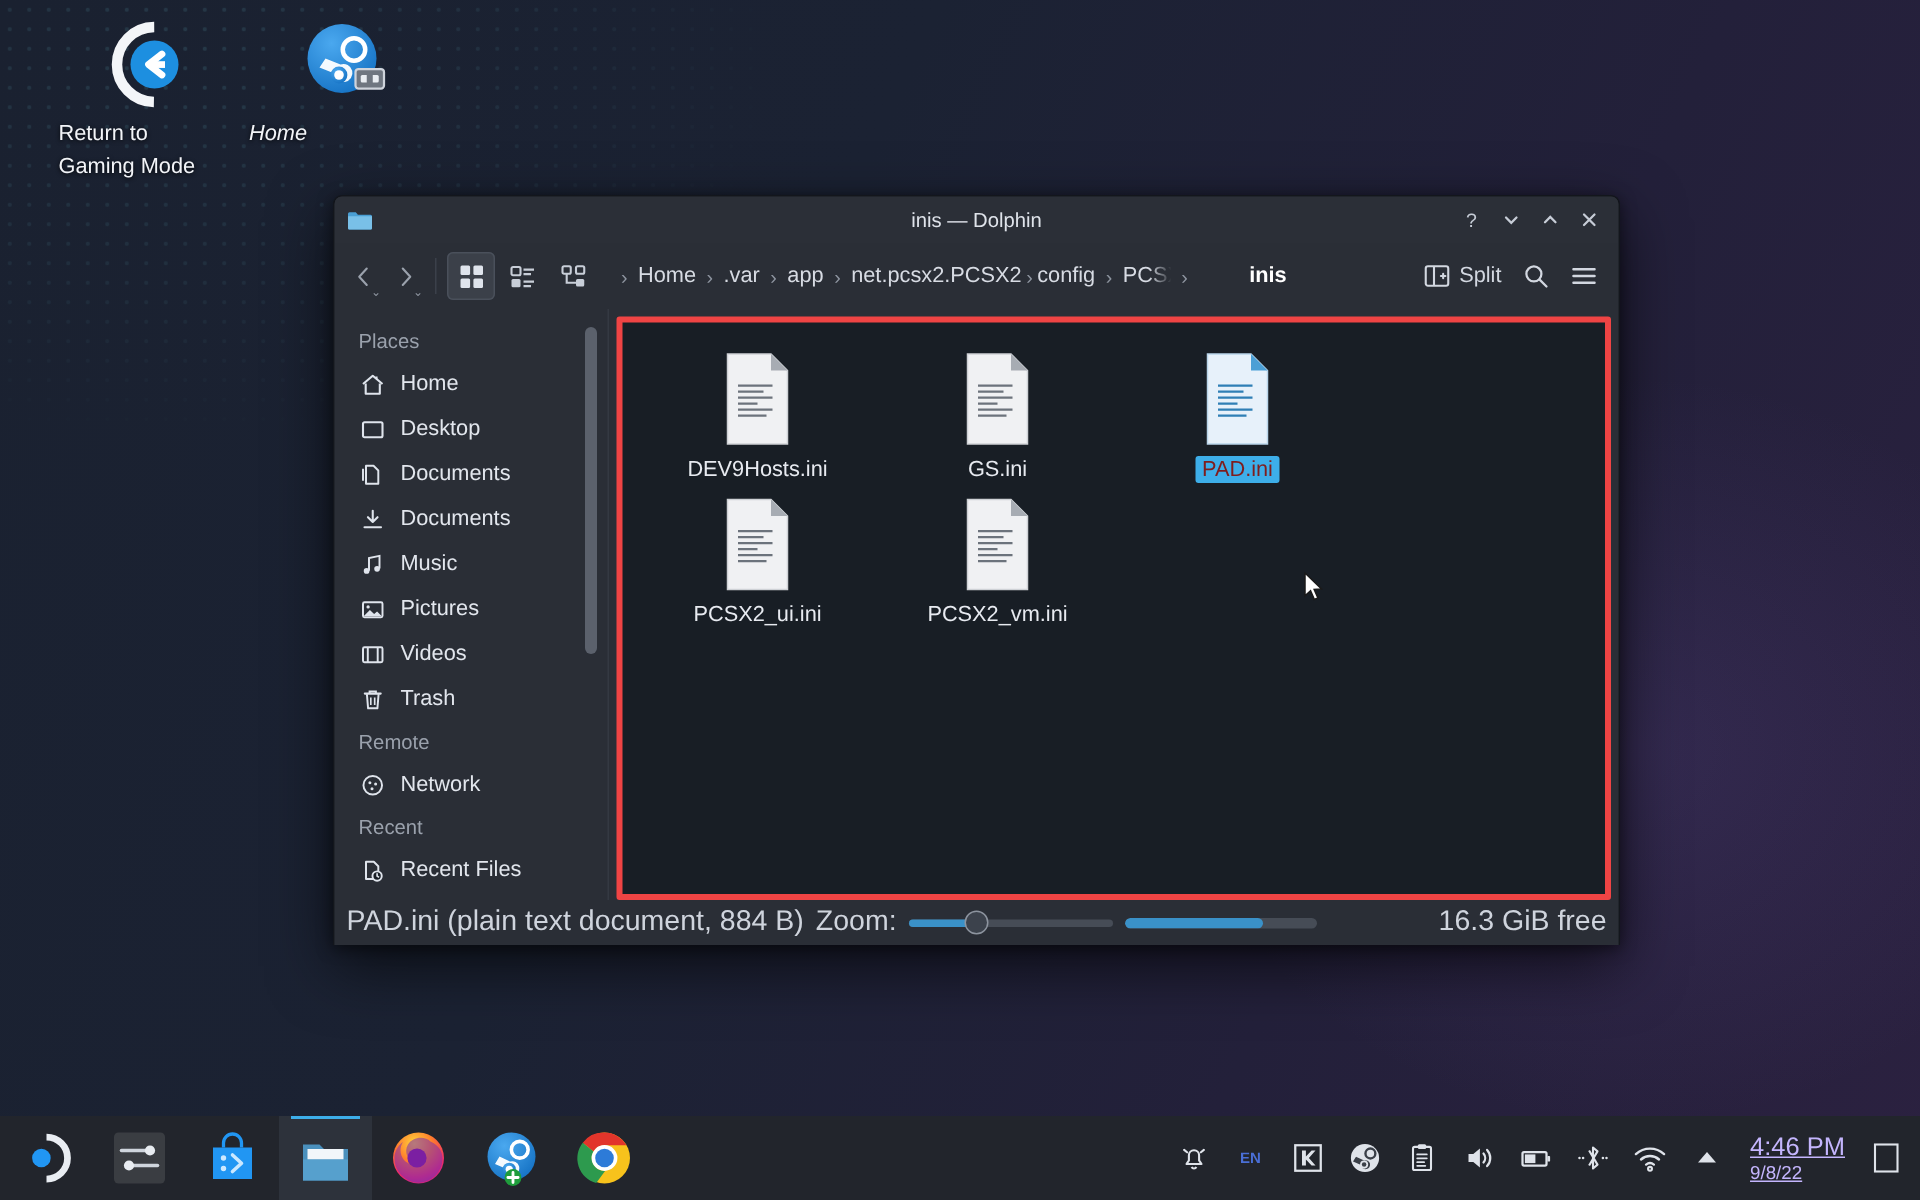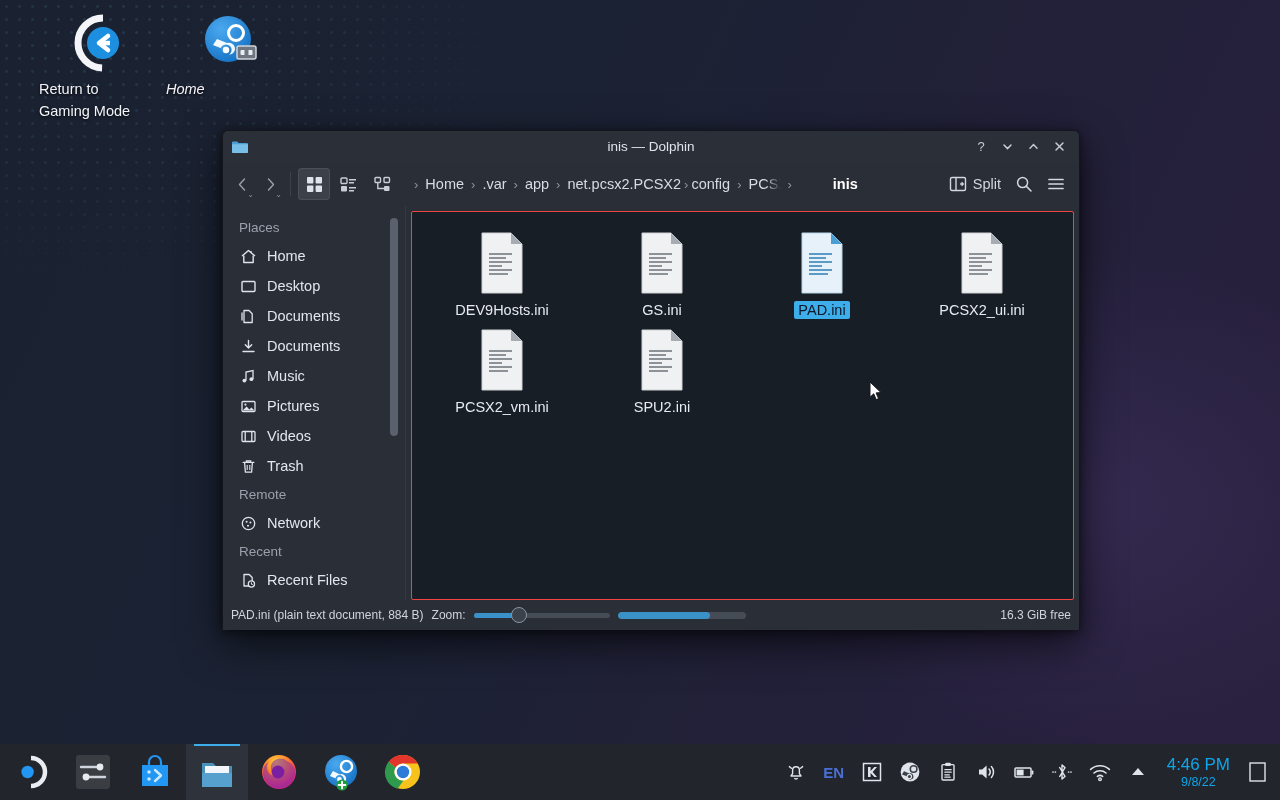--- a/index.html
+++ b/index.html
@@ -96,33 +96,33 @@
   .sidebar { width: 182px; flex: 0 0 auto; position: relative; padding-top: 8px; overflow: hidden; }
   .sb-head { color: #9aa1ac; font-size: 13.5px; padding: 6px 0 6px 16px; }
   .sb-item { display: flex; align-items: center; gap: 10px; height: 30px; padding-left: 16px; color: #e2e6ed; font-size: 14.5px; }
   .sb-item .ic { width: 18px; height: 18px; flex: 0 0 auto; display: flex; align-items: center; justify-content: center; color: #dfe4ec; }
   .sb-scroll { position: absolute; right: 7px; top: 12px; width: 8px; height: 218px; background: #5b616c; border-radius: 4px; }
   .sb-divider { width: 1px; background: #343942; flex: 0 0 auto; }
 
   
   .viewwrap { flex: 1 1 auto; padding: 5px 5px 0 5px; display: flex; min-width: 0; }
   .fileview {
-    flex: 1 1 auto; background: #181e25; border: 1px solid #ef4444;
+    flex: 1 1 auto; background: #181e25; border: 4px solid #ef4444;
     border-radius: 2px; position: relative; padding: 14px 10px 0 10px;
   }
   .grid { display: flex; flex-wrap: wrap; align-content: flex-start; }
   .file { width: 160px; padding: 6px 0 4px 0; display: flex; flex-direction: column; align-items: center; }
   .file .thumb { width: 54px; height: 62px; position: relative; }
   .file .name { margin-top: 7px; font-size: 14.5px; color: #e7eaf0; padding: 1px 4px; border-radius: 2px; max-width: 150px; white-space: nowrap; overflow: hidden; text-overflow: ellipsis; }
-  .file.selected .name { background: #3daee9; color: #0f172a; }
+  .file.selected .name { background: #3daee9; color: #7f1d1d; }
 
   
   .statusbar {
     height: 30px; flex: 0 0 auto; display: flex; align-items: center;
-    padding: 0 8px 0 8px; gap: 8px; color: #cfd4dd; font-size: 12px; background: #2a2e36;
+    padding: 0 8px 0 8px; gap: 8px; color: #cfd4dd; font-size: 19px; background: #2a2e36;
   }
   .zoom-slider { position: relative; width: 136px; height: 16px; display: flex; align-items: center; }
   .zoom-slider .track { position: absolute; left: 0; right: 0; height: 5px; background: #464c56; border-radius: 3px; }
   .zoom-slider .fill { position: absolute; left: 0; width: 32%; height: 5px; background: #3a91c8; border-radius: 3px; }
   .zoom-slider .knob { position: absolute; left: 29%; width: 16px; height: 16px; border-radius: 50%; background: #3c424c; border: 1px solid #8d949f; }
   .disk { position: relative; width: 128px; height: 7px; background: #464c56; border-radius: 4px; overflow: hidden; }
   .disk .fill { position: absolute; left: 0; top: 0; bottom: 0; width: 72%; background: #3a91c8; border-radius: 4px; }
   .free { margin-left: auto; white-space: nowrap; }
 
   
@@ -131,22 +131,22 @@
   
   #taskbar {
     position: absolute; left: 0; bottom: 0; width: 1280px; height: 56px;
     background: #22252c; display: flex; align-items: center;
   }
   .task-item { width: 62px; height: 56px; display: flex; align-items: center; justify-content: center; position: relative; }
   .task-item.active { background: #2d323b; }
   .task-item.active::before { content: ""; position: absolute; left: 8px; right: 8px; top: 0; height: 2px; background: #3daee9; }
   .tray { margin-left: auto; display: flex; align-items: center; height: 56px; padding-right: 6px; gap: 0px; }
   .tray-item { width: 38px; height: 56px; display: flex; align-items: center; justify-content: center; color: #dfe3ea; }
-  .tray-item.lang { color: #4a6fd6; font-weight: bold; font-size: 15px; }
-  .clock { display: flex; flex-direction: column; align-items: center; justify-content: center; color: #0ea5e9; padding: 0 10px; line-height: 1.15; }
+  .tray-item.lang { color: #4a6fd6; font-weight: bold; font-size: 10px; }
+  .clock { display: flex; flex-direction: column; align-items: flex-start; justify-content: center; color: #c4b5fd; padding: 0 10px; line-height: 1.15; text-decoration: underline; }
   .clock .time { font-size: 17px; }
   .clock .date { font-size: 12.5px; }
   .showdesk { width: 34px; height: 56px; display: flex; align-items: center; justify-content: center; }
 </style>
 </head>
 <body>
 
 <div id="desktop">
   <div id="desktop-dots"></div>
   <div id="desktop-glow"></div>
@@ -473,32 +473,20 @@
                   <path d="M7 1 H36 L47 12 V61 H7 Z" fill="#f0f1f3" stroke="#cfd2d6" stroke-width="1"></path>
                   <path d="M36 1 L47 12 H36 Z" fill="#a7acb3"></path>
                   <g stroke="#6c737c" stroke-width="1.5">
                     <path d="M14 22 H37 M14 26 H31 M14 30 H37 M14 34 H27 M14 38 H37 M14 42 H33"></path>
                   </g>
                 </svg>
               </div>
               <div class="name">PCSX2_vm.ini</div>
             </div>
 
-            <div class="file">
-              <div class="thumb">
-                <svg width="54" height="62" viewBox="0 0 54 62">
-                  <path d="M7 1 H36 L47 12 V61 H7 Z" fill="#f0f1f3" stroke="#cfd2d6" stroke-width="1"></path>
-                  <path d="M36 1 L47 12 H36 Z" fill="#a7acb3"></path>
-                  <g stroke="#6c737c" stroke-width="1.5">
-                    <path d="M14 22 H37 M14 26 H31 M14 30 H37 M14 34 H27 M14 38 H37 M14 42 H33"></path>
-                  </g>
-                </svg>
-              </div>
-              <div class="name">SPU2.ini</div>
-            </div>
 
           </div>
         </div>
       </div>
     </div>
 
     <div class="statusbar">
       <span>PAD.ini (plain text document, 884 B)</span>
       <span>Zoom:</span>
       <span class="zoom-slider">

